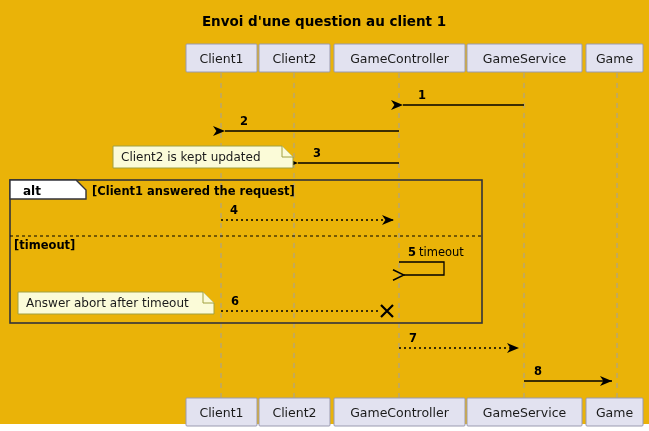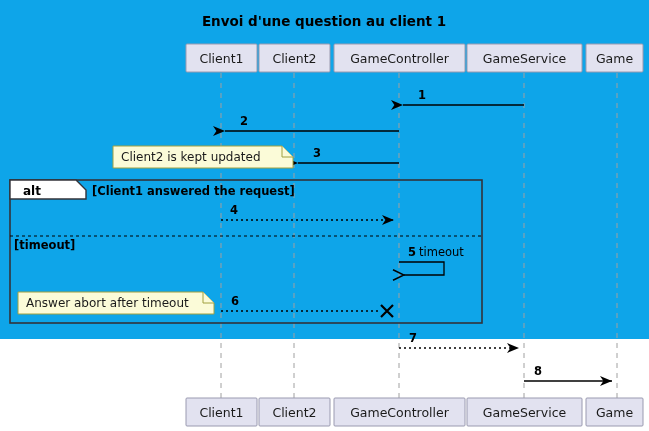--- a/index.html
+++ b/index.html
@@ -9,22 +9,22 @@
   }
   body {
     font-family: "DejaVu Sans", sans-serif;
     width: 649px;
     height: 431px;
     overflow: hidden;
   }
   #canvas {
     position: relative;
     width: 649px;
-    height: 339px;
-    background: #0ea5e9;
+    height: 424px;
+    background: #eab308;
   }
   #diagram-svg {
     position: absolute;
     left: 0;
     top: 0;
   }
   .title-text {
     font-size: 13.5px;
     font-weight: bold;
     fill: #000000;

